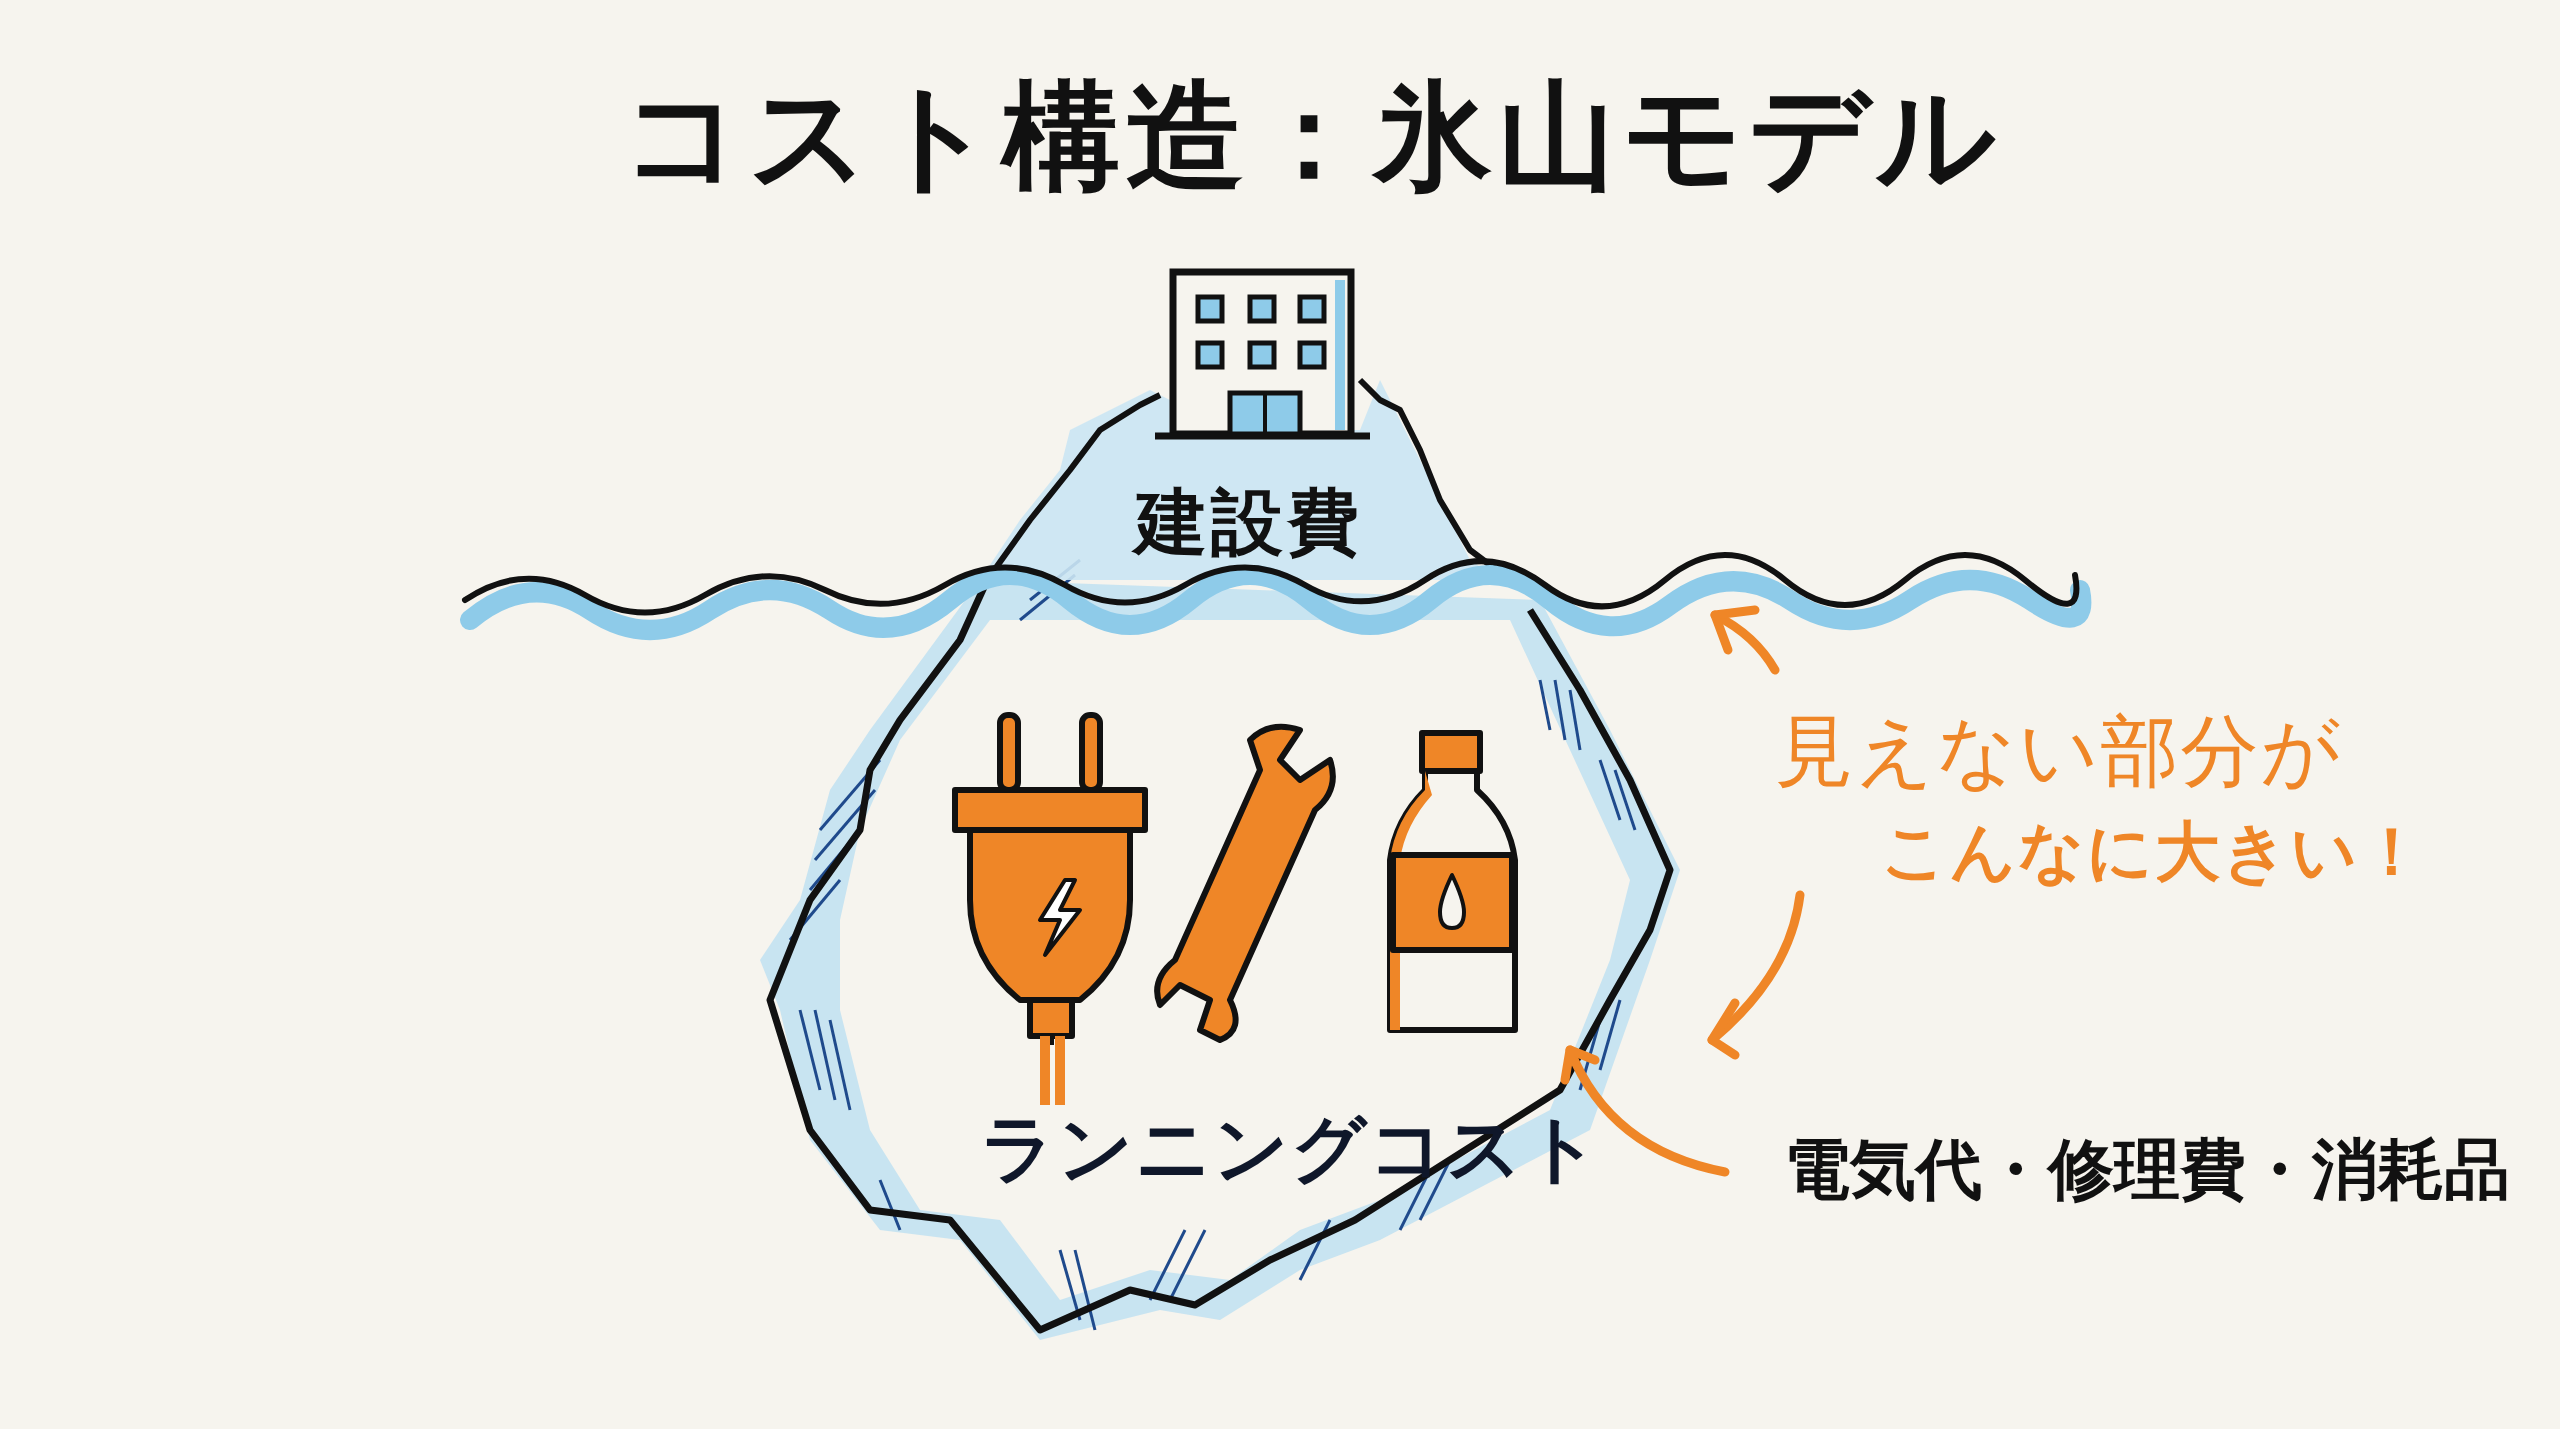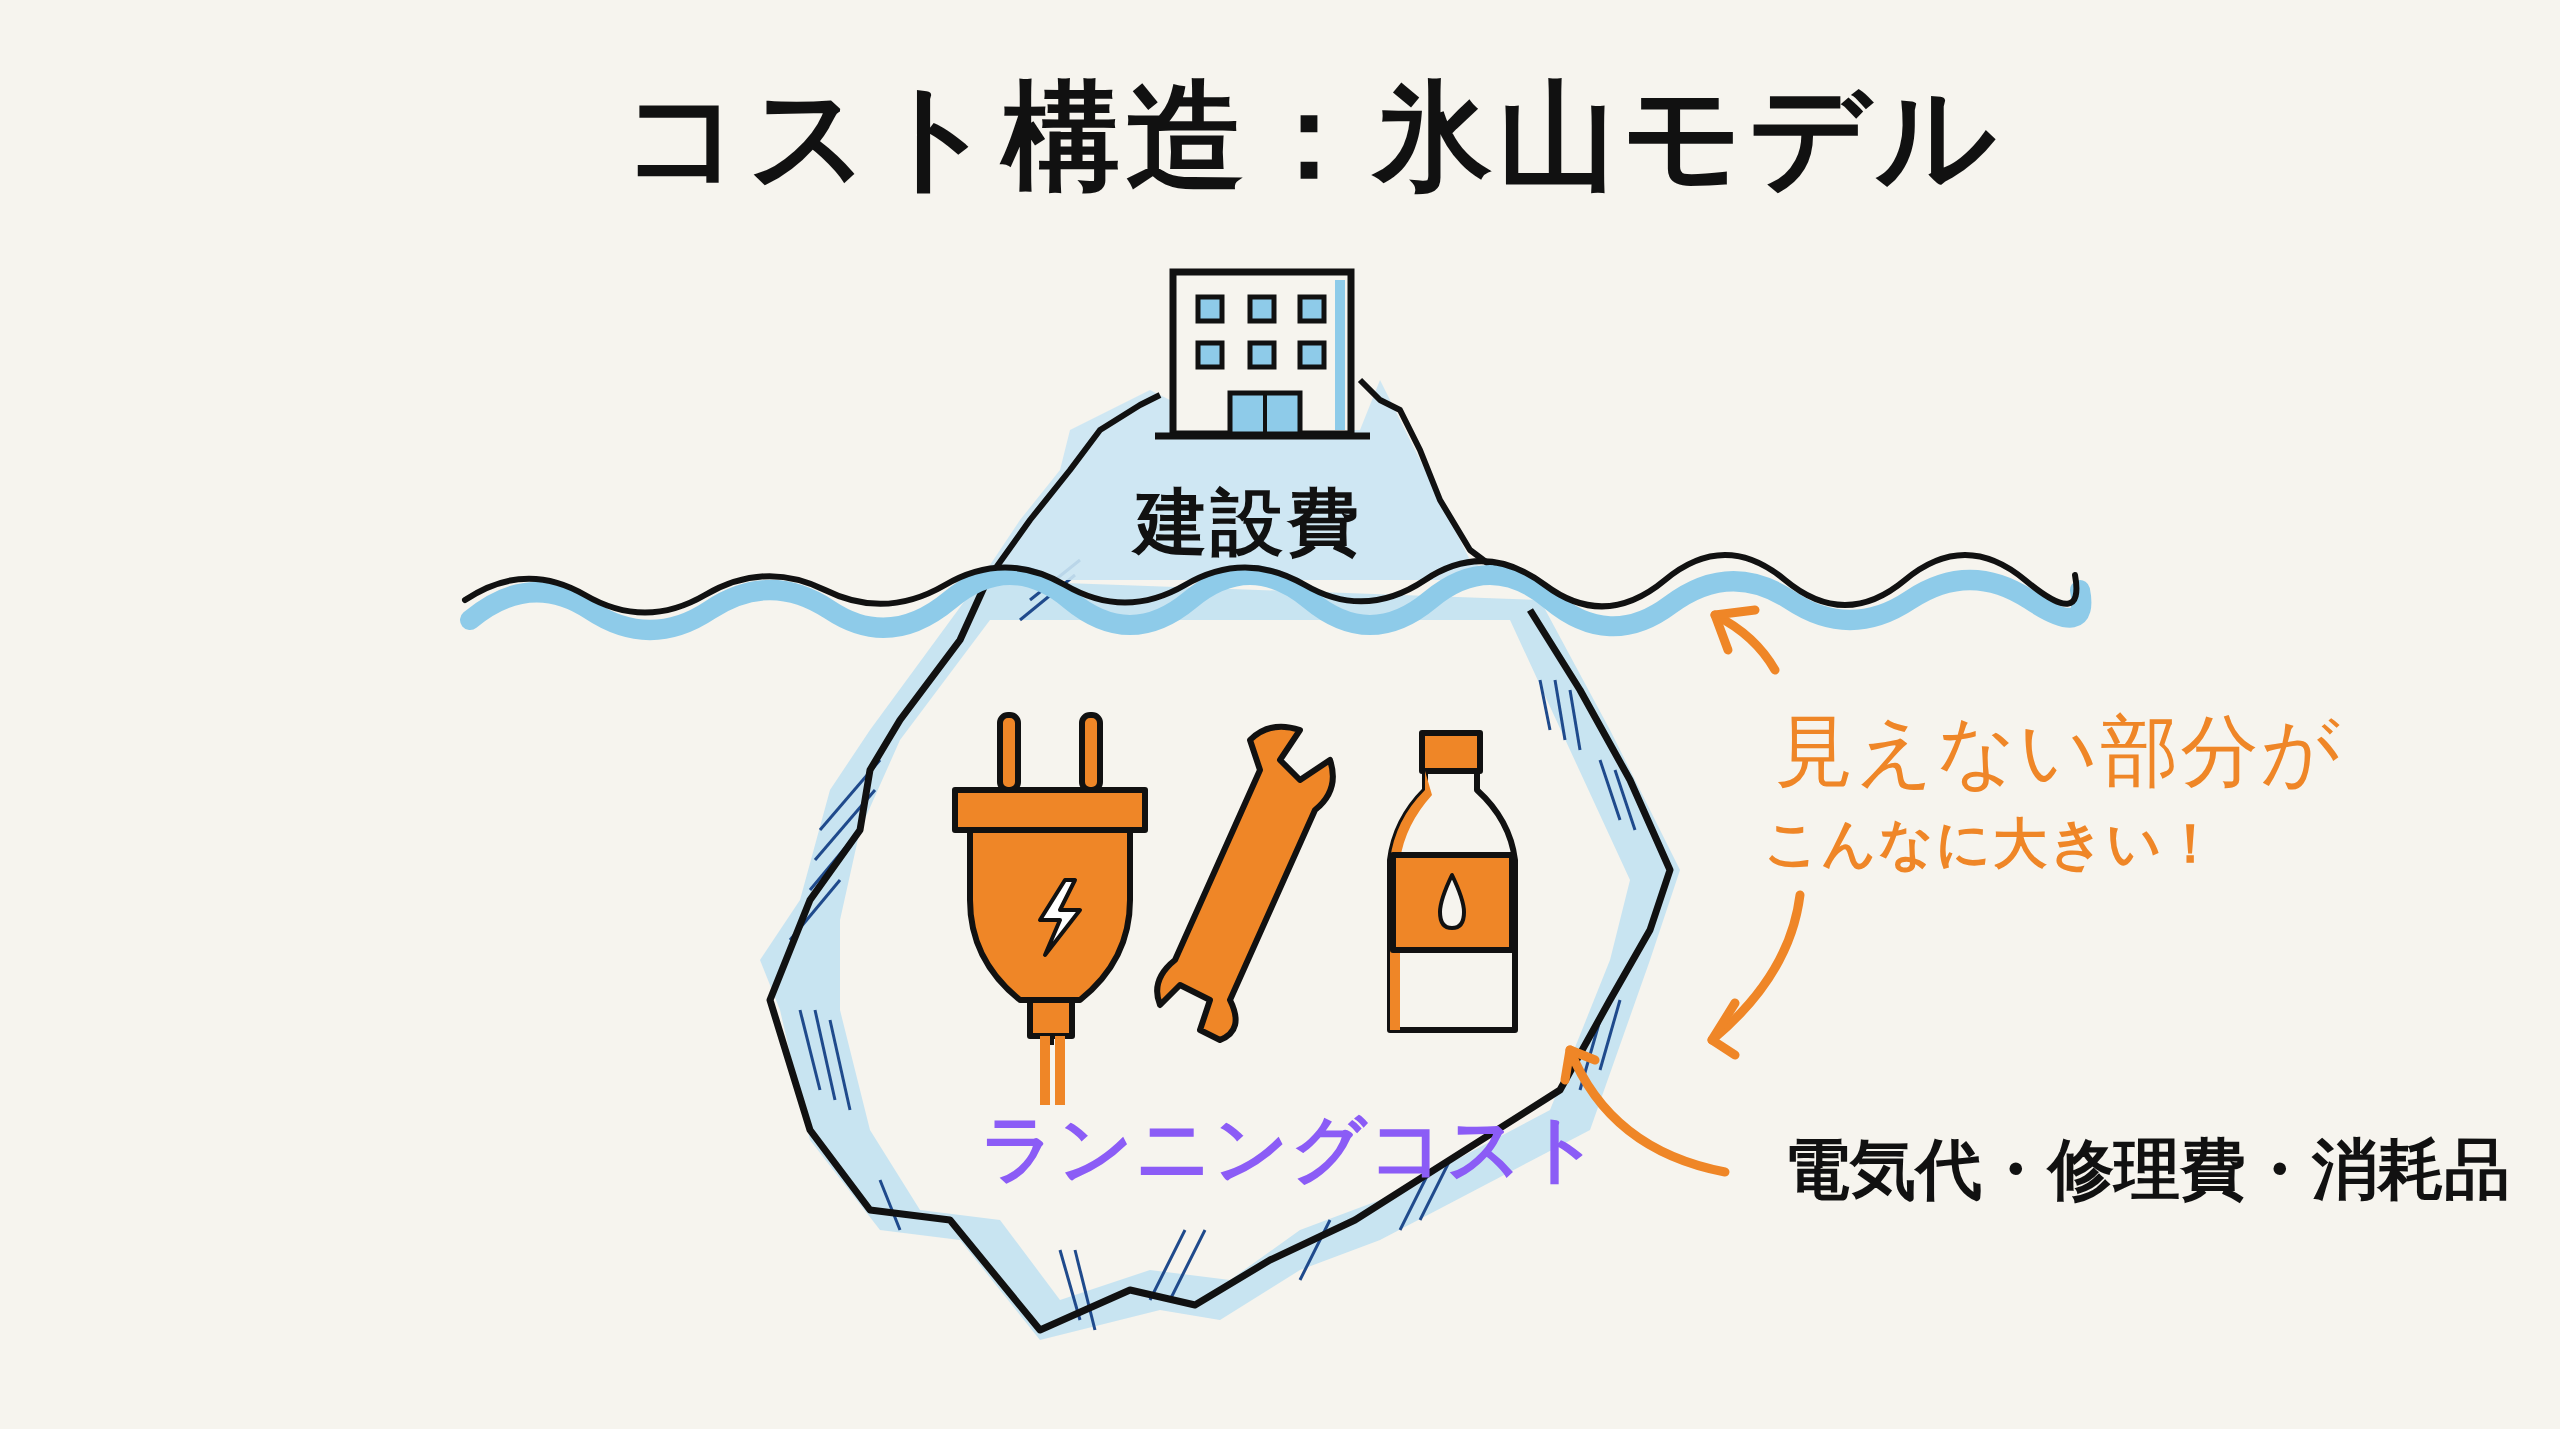--- a/index.html
+++ b/index.html
@@ -1,22 +1,22 @@
 <!DOCTYPE html>
 <html><head>
 <meta charset="utf-8">
 <style>
   html, body { margin:0; padding:0; }
   body { width:2560px; height:1429px; background:#f6f4ee; position:relative; overflow:hidden; font-family:"DejaVu Sans", sans-serif; }
   .txt { position:absolute; white-space:nowrap; }
   #title { left:0; width:2560px; top:58px; text-align:center; font-size:118px; font-weight:bold; color:#111; letter-spacing:6px;margin-left:32px; }
   #label-top { left:1135px; top:455px; font-size:72px; font-weight:bold; color:#111; letter-spacing:4px;margin-top:20px; }
-  #label-running { left:980px; top:1100px; font-size:74px; font-weight:bold; color:#8b5cf6; letter-spacing:2px; }
+  #label-running { left:980px; top:1100px; font-size:74px; font-weight:bold; color:#0f172a; letter-spacing:2px; }
   #callout1 { left:1775px; top:700px; font-size:78px; font-weight:normal; color:#ef8627; letter-spacing:2px; }
-  #callout2 { left:1764px; top:808px; font-size:54px; font-weight:bold; color:#ef8627; letter-spacing:2px; }
+  #callout2 { left:1881px; top:808px; font-size:65px; font-weight:bold; color:#ef8627; letter-spacing:2px; }
   #items { left:1784px; top:1125px; font-size:66px; font-weight:bold; color:#111; }
   svg { position:absolute; left:0; top:0; }
 </style>
 </head>
 <body>
 
 <svg width="2560" height="1429" viewBox="0 0 2560 1429">
 
   <path d="M980 580 L870 730 L830 790 L800 900 L760 960 L780 1010 L810 1140 L880 1230 L960 1240 L1040 1340 L1160 1310 L1220 1320 L1300 1270 L1380 1240 L1590 1130 L1650 960 L1680 870 L1610 730 L1540 600 Z" fill="#bfe0f1" opacity="0.85"></path>
 

